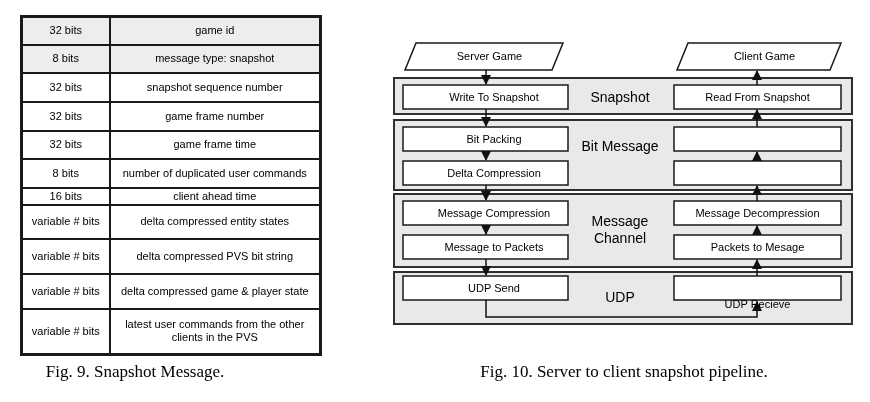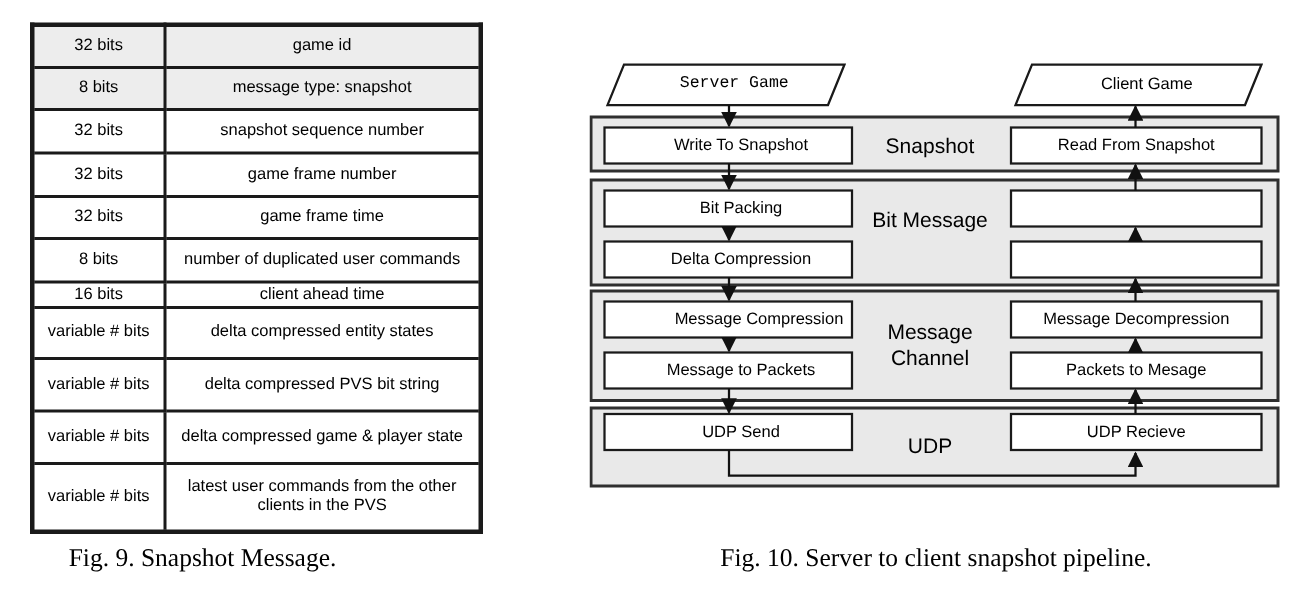--- a/index.html
+++ b/index.html
@@ -182,35 +182,35 @@
     <line class="arrow-line" x1="364" y1="236" x2="364" y2="220"></line>
     <line class="arrow-line" x1="364" y1="195" x2="364" y2="186"></line>
     <line class="arrow-line" x1="364" y1="161" x2="364" y2="146"></line>
     <line class="arrow-line" x1="364" y1="121" x2="364" y2="112"></line>
     <line class="arrow-line" x1="364" y1="87" x2="364" y2="70"></line>
     <line class="arrow-line" x1="364" y1="45" x2="364" y2="31"></line>
 
     <path class="arrow-line" d="M93,260 L93,277 L364,277 L364,262"></path>
   </svg>
 
-  <div class="term-label" style="left:23px; top:3px; width:147px;font-family:Liberation Mono, monospace;">Server Game</div>
+  <div class="term-label" style="left:23px; top:3px; width:147px;">Server Game</div>
   <div class="term-label" style="left:295px; top:3px; width:153px;">Client Game</div>
 
   <div class="stage-label" style="top:49px;">Snapshot</div>
   <div class="stage-label" style="top:98px;">Bit Message</div>
   <div class="stage-label" style="top:173px;">Message Channel</div>
   <div class="stage-label" style="top:249px;">UDP</div>
 
   <div class="pbox-label" style="left:10px; top:45px;">Write To Snapshot</div>
   <div class="pbox-label" style="left:10px; top:87px;">Bit Packing</div>
   <div class="pbox-label" style="left:10px; top:121px;">Delta Compression</div>
-  <div class="pbox-label" style="left:10px; top:161px;padding-left:12px;">Message Compression</div>
+  <div class="pbox-label" style="left:10px; top:161px;">Message Compression</div>
   <div class="pbox-label" style="left:10px; top:195px;">Message to Packets</div>
   <div class="pbox-label" style="left:10px; top:236px;">UDP Send</div>
 
   <div class="pbox-label right" style="left:281px; top:45px;">Read From Snapshot</div>
   <div class="pbox-label right" style="left:281px; top:161px;">Message Decompression</div>
   <div class="pbox-label right" style="left:281px; top:195px;">Packets to Mesage</div>
-  <div class="pbox-label right" style="left:281px; top:236px;">UDP Recieve</div>
+  <div class="pbox-label right" style="left:281px; top:252px;">UDP Recieve</div>
 </div>
 
 <div class="caption" id="fig9-caption">Fig. 9. Snapshot Message.</div>
 <div class="caption" id="fig10-caption">Fig. 10. Server to client snapshot pipeline.</div>
 
 </body></html>

